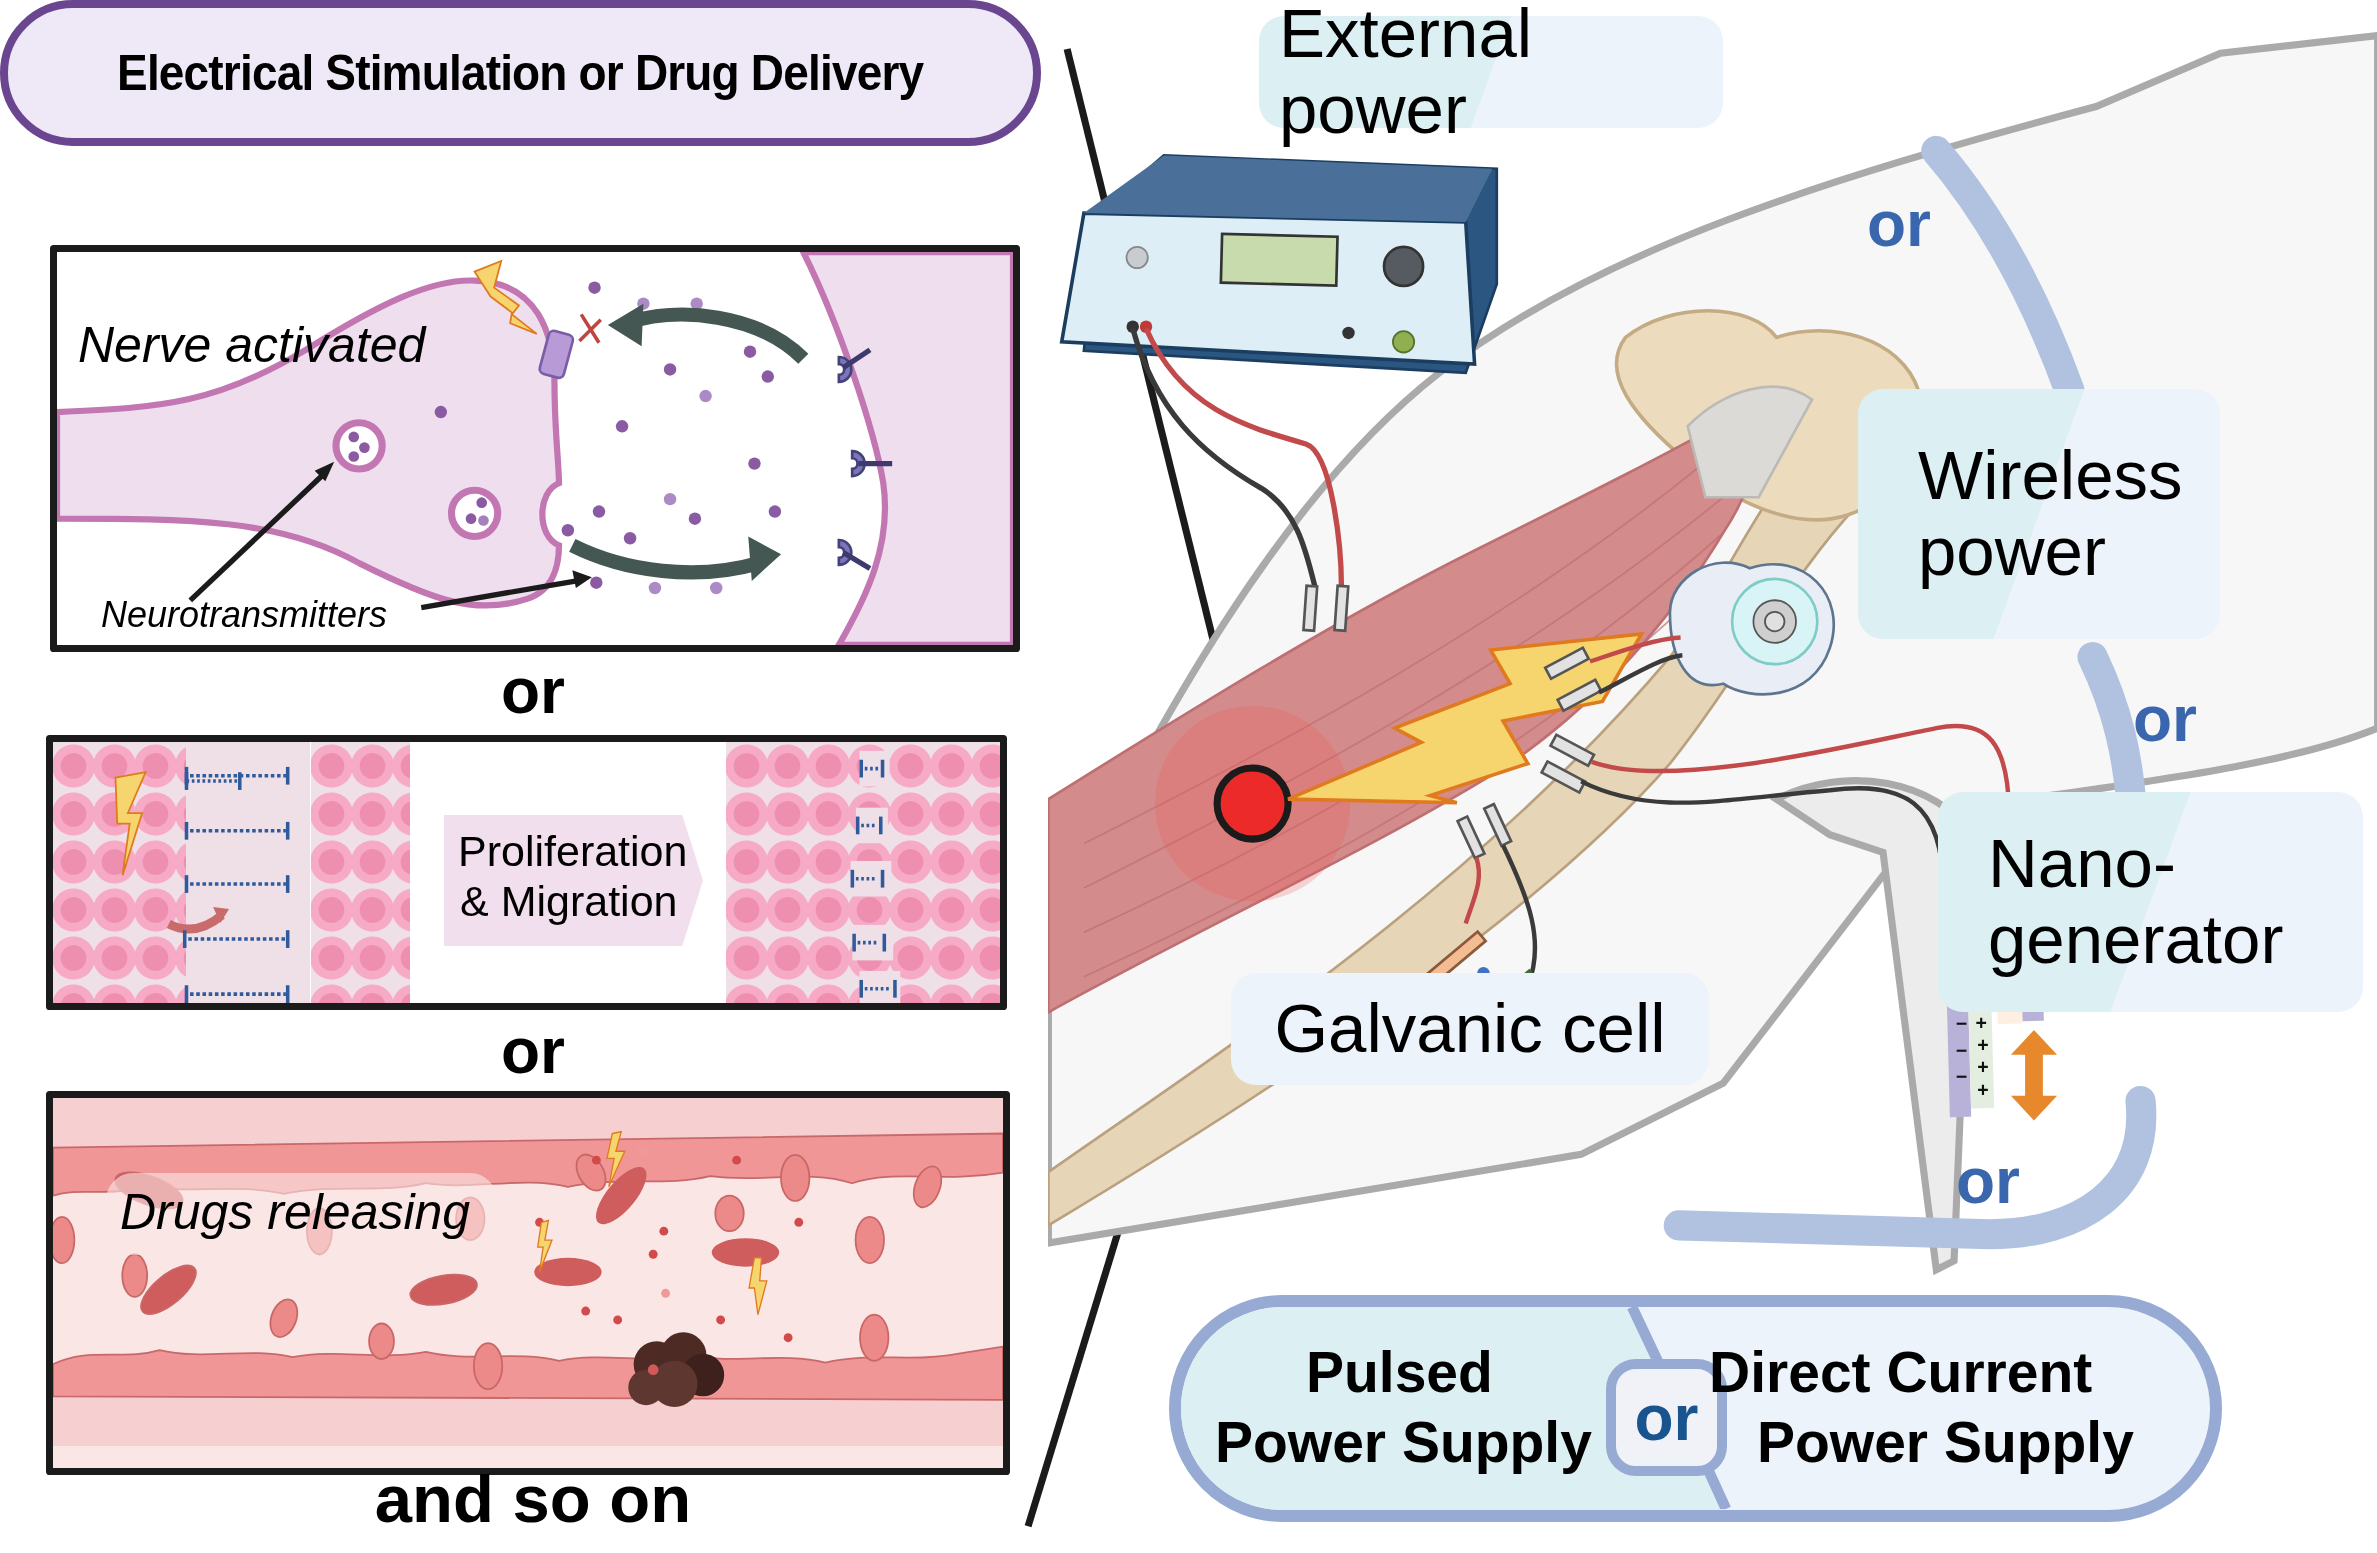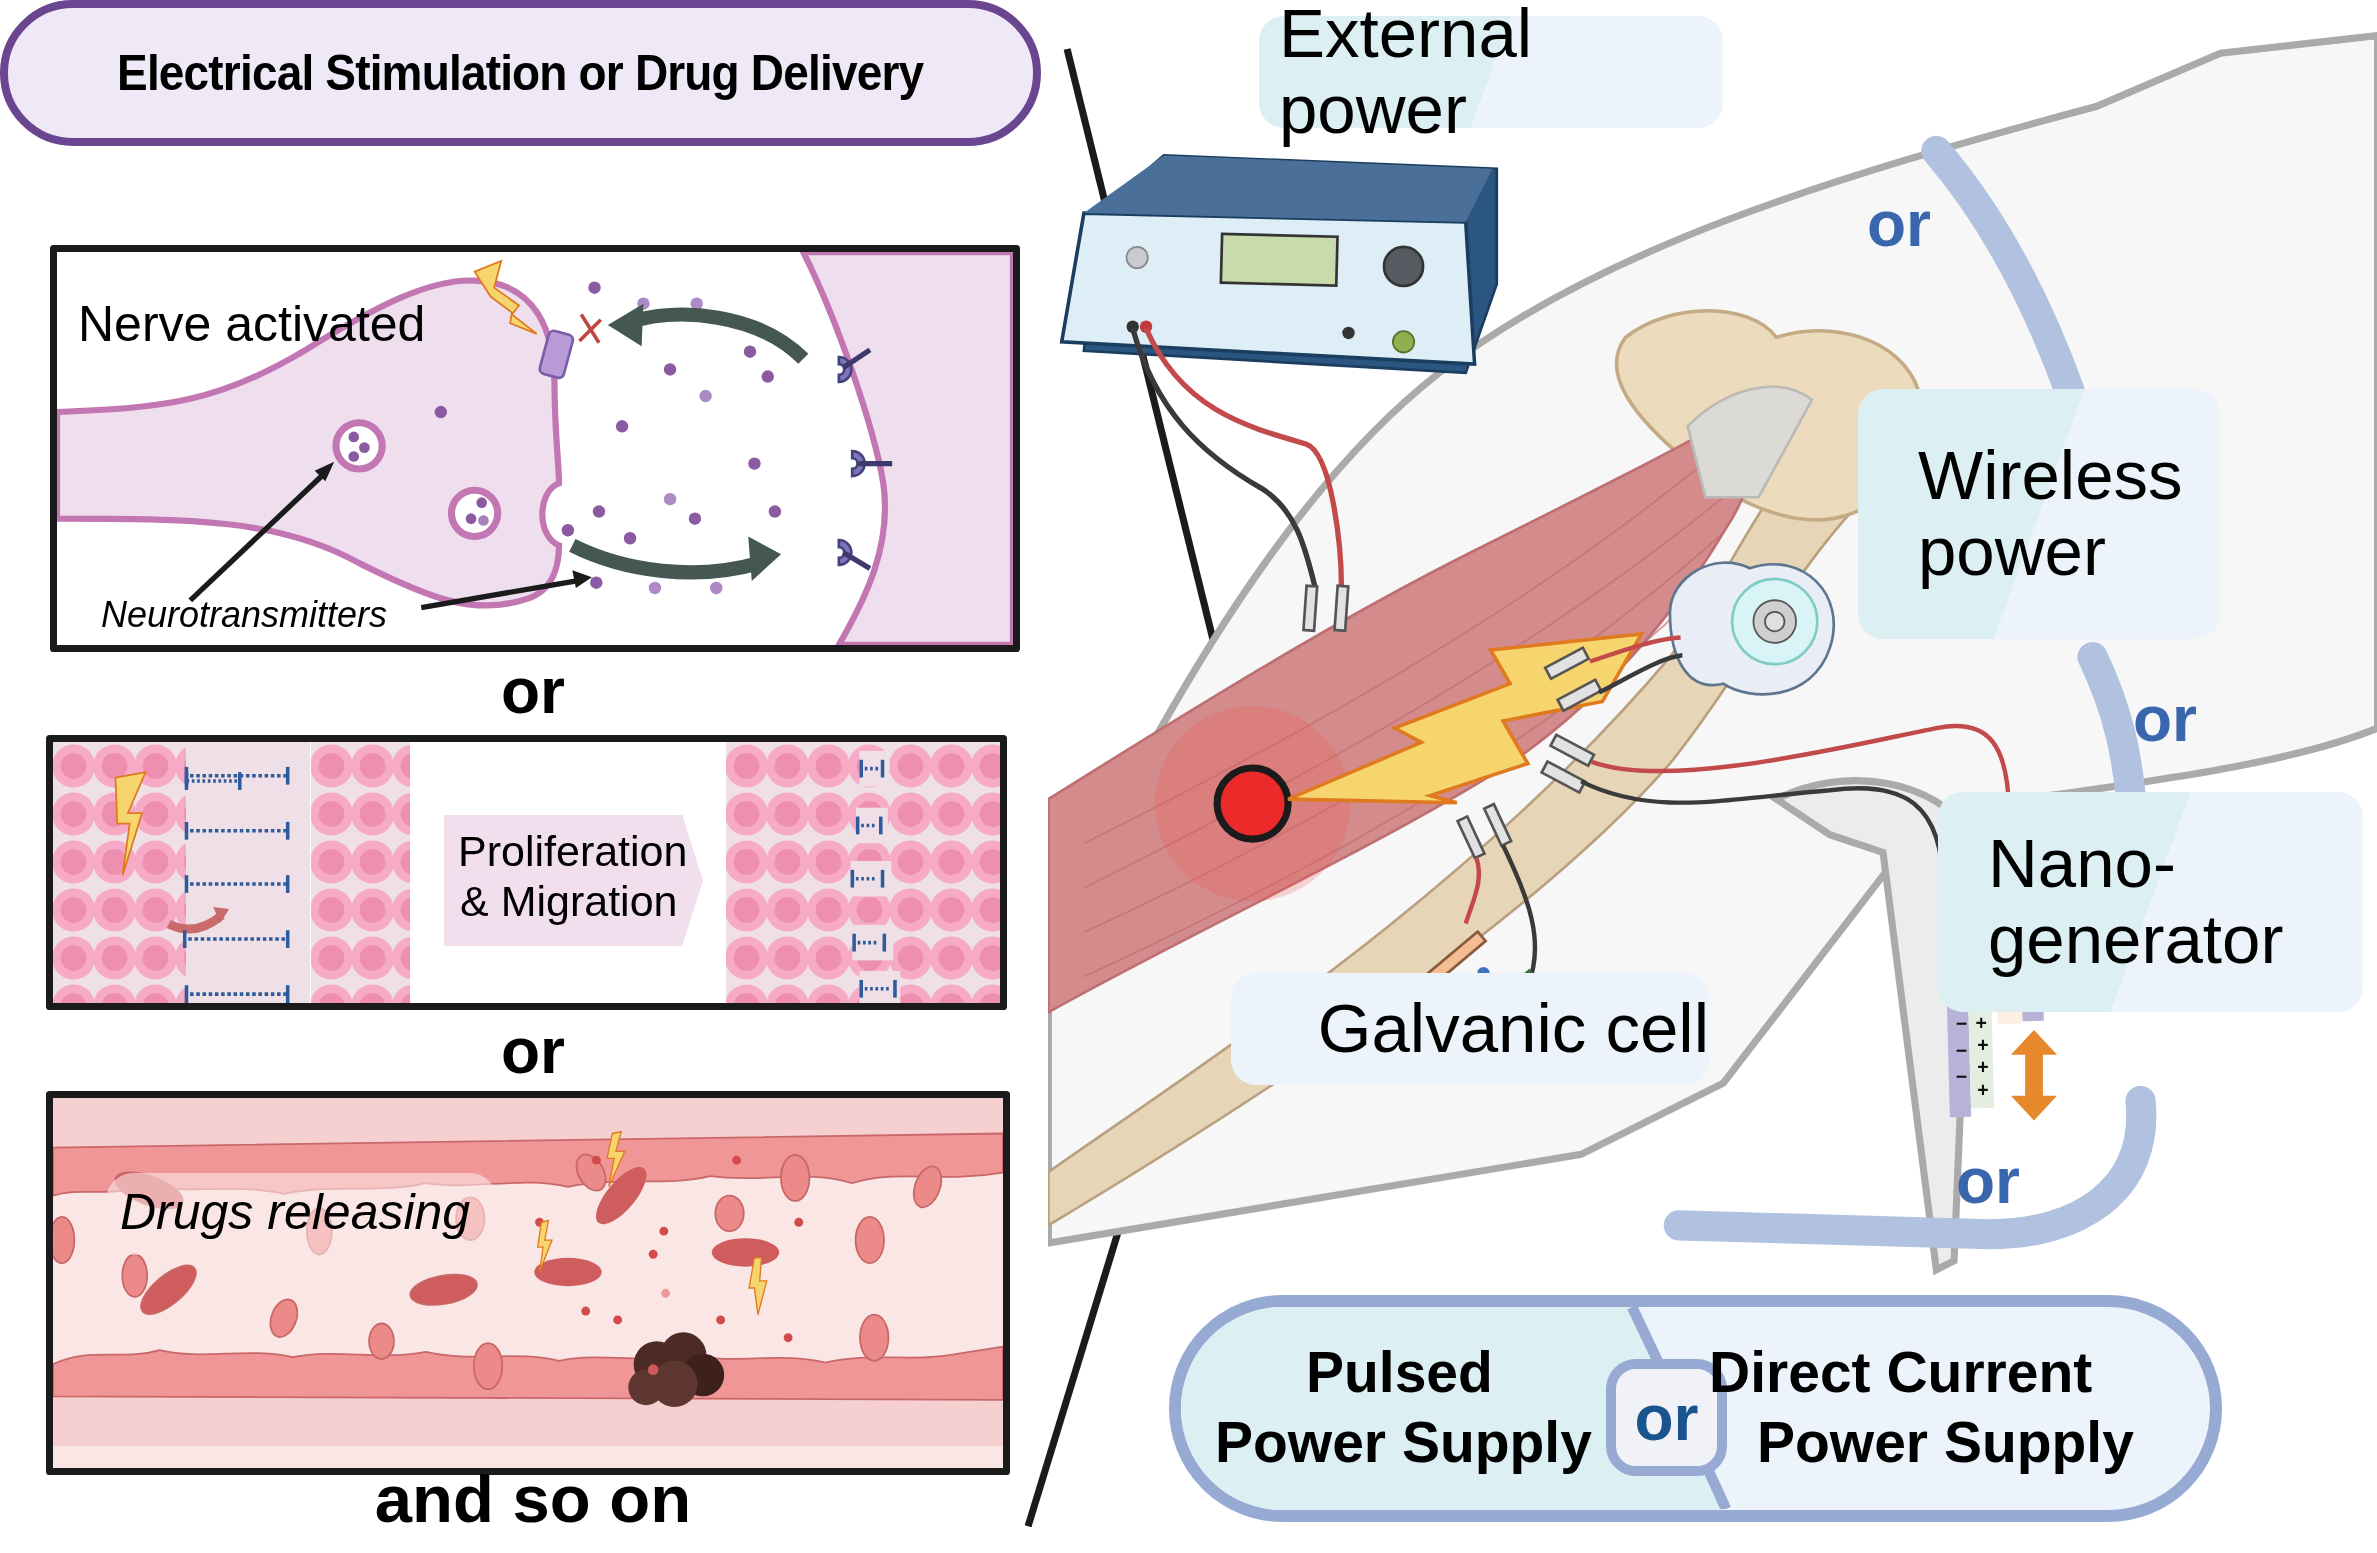--- a/index.html
+++ b/index.html
@@ -88,21 +88,21 @@
     <path d="M840 120 C790 70, 700 60, 640 80" fill="none" stroke="#445752" stroke-width="16"></path>
     <polygon points="620,82 660,58 658,106" fill="#445752"></polygon>
     <path d="M580 330 C640 360, 720 370, 790 350" fill="none" stroke="#445752" stroke-width="16"></path>
     <polygon points="815,340 778,320 782,370" fill="#445752"></polygon>
 
     <line x1="150" y1="392" x2="300" y2="250" stroke="#1b1b1b" stroke-width="6"></line>
     <polygon points="312,236 290,246 302,258" fill="#1b1b1b"></polygon>
     <line x1="410" y1="400" x2="585" y2="370" stroke="#1b1b1b" stroke-width="6"></line>
     <polygon points="602,366 580,358 584,378" fill="#1b1b1b"></polygon>
   </svg>
-  <span class="txt" style="left:21px; top:43px; font-size:50px; background:rgba(255,255,255,0.0);">Nerve activated</span>
+  <span class="txt" style="left:21px; top:64px; font-size:50px; background:rgba(255,255,255,0.0);font-style:italic;">Nerve activated</span>
   <span class="txt" style="left:44px; top:342px; font-size:36px; font-style:italic;">Neurotransmitters</span>
 </div>
 
 <span class="or-label" style="left:462px; top:654px; width:142px;">or</span>
 
 <div class="panel" style="left:46px; top:735px; width:961px; height:275px; background:#fff;">
   <div class="abs" style="left:0; top:0; width:133px; height:261px; background:radial-gradient(circle at 50% 50%, #ee8fb0 0 12.4px, #f6aac6 13.3px 21px, #efe0e8 22px) 0 0/41px 48px;"></div>
   <div class="abs" style="left:133px; top:0; width:124px; height:261px; background:#efe0e8;"></div>
   <div class="abs" style="left:258px; top:0; width:99px; height:261px; background:radial-gradient(circle at 50% 50%, #ee8fb0 0 12.4px, #f6aac6 13.3px 21px, #efe0e8 22px) 0 0/41px 48px;"></div>
   <svg class="abs" style="left:0; top:0;" width="947" height="261" viewBox="0 0 1066 294">
@@ -367,21 +367,21 @@
     <span style="display:block;">Wireless</span>
     <span style="display:block;">power</span>
   </div>
 </div>
 <div class="label-box" style="left:1938px; top:792px; width:425px; height:220px; padding-left:50px; box-sizing:border-box;">
   <div>
     <span style="display:block;">Nano-</span>
     <span style="display:block;">generator</span>
   </div>
 </div>
-<div class="label-box" style="left:1231px; top:973px; width:478px; height:112px; justify-content:flex-end; background:#ecf3fb;">
+<div class="label-box" style="left:1231px; top:973px; width:478px; height:112px; justify-content:center; background:#ecf3fb;">
   <span>Galvanic cell</span>
 </div>
 
 <span class="blue-or" style="left:1867px; top:187px;">or</span>
 <span class="blue-or" style="left:2133px; top:682px;">or</span>
 <span class="blue-or" style="left:1956px; top:1144px;">or</span>
 
 <div class="abs" style="left:1169px; top:1295px; width:1053px; height:227px; border:12.4px solid #96aad3; border-radius:114px; box-sizing:border-box; overflow:hidden; background:#ecf3fb;">
   <div class="abs" style="left:0; top:0; width:100%; height:100%; background:#dcf0f3; clip-path:polygon(0 0, 44% 0, 48.5% 45%, 53% 100%, 0 100%);"></div>
   <svg class="abs" style="left:0; top:0;" width="1028" height="202" viewBox="0 0 1158 228">

